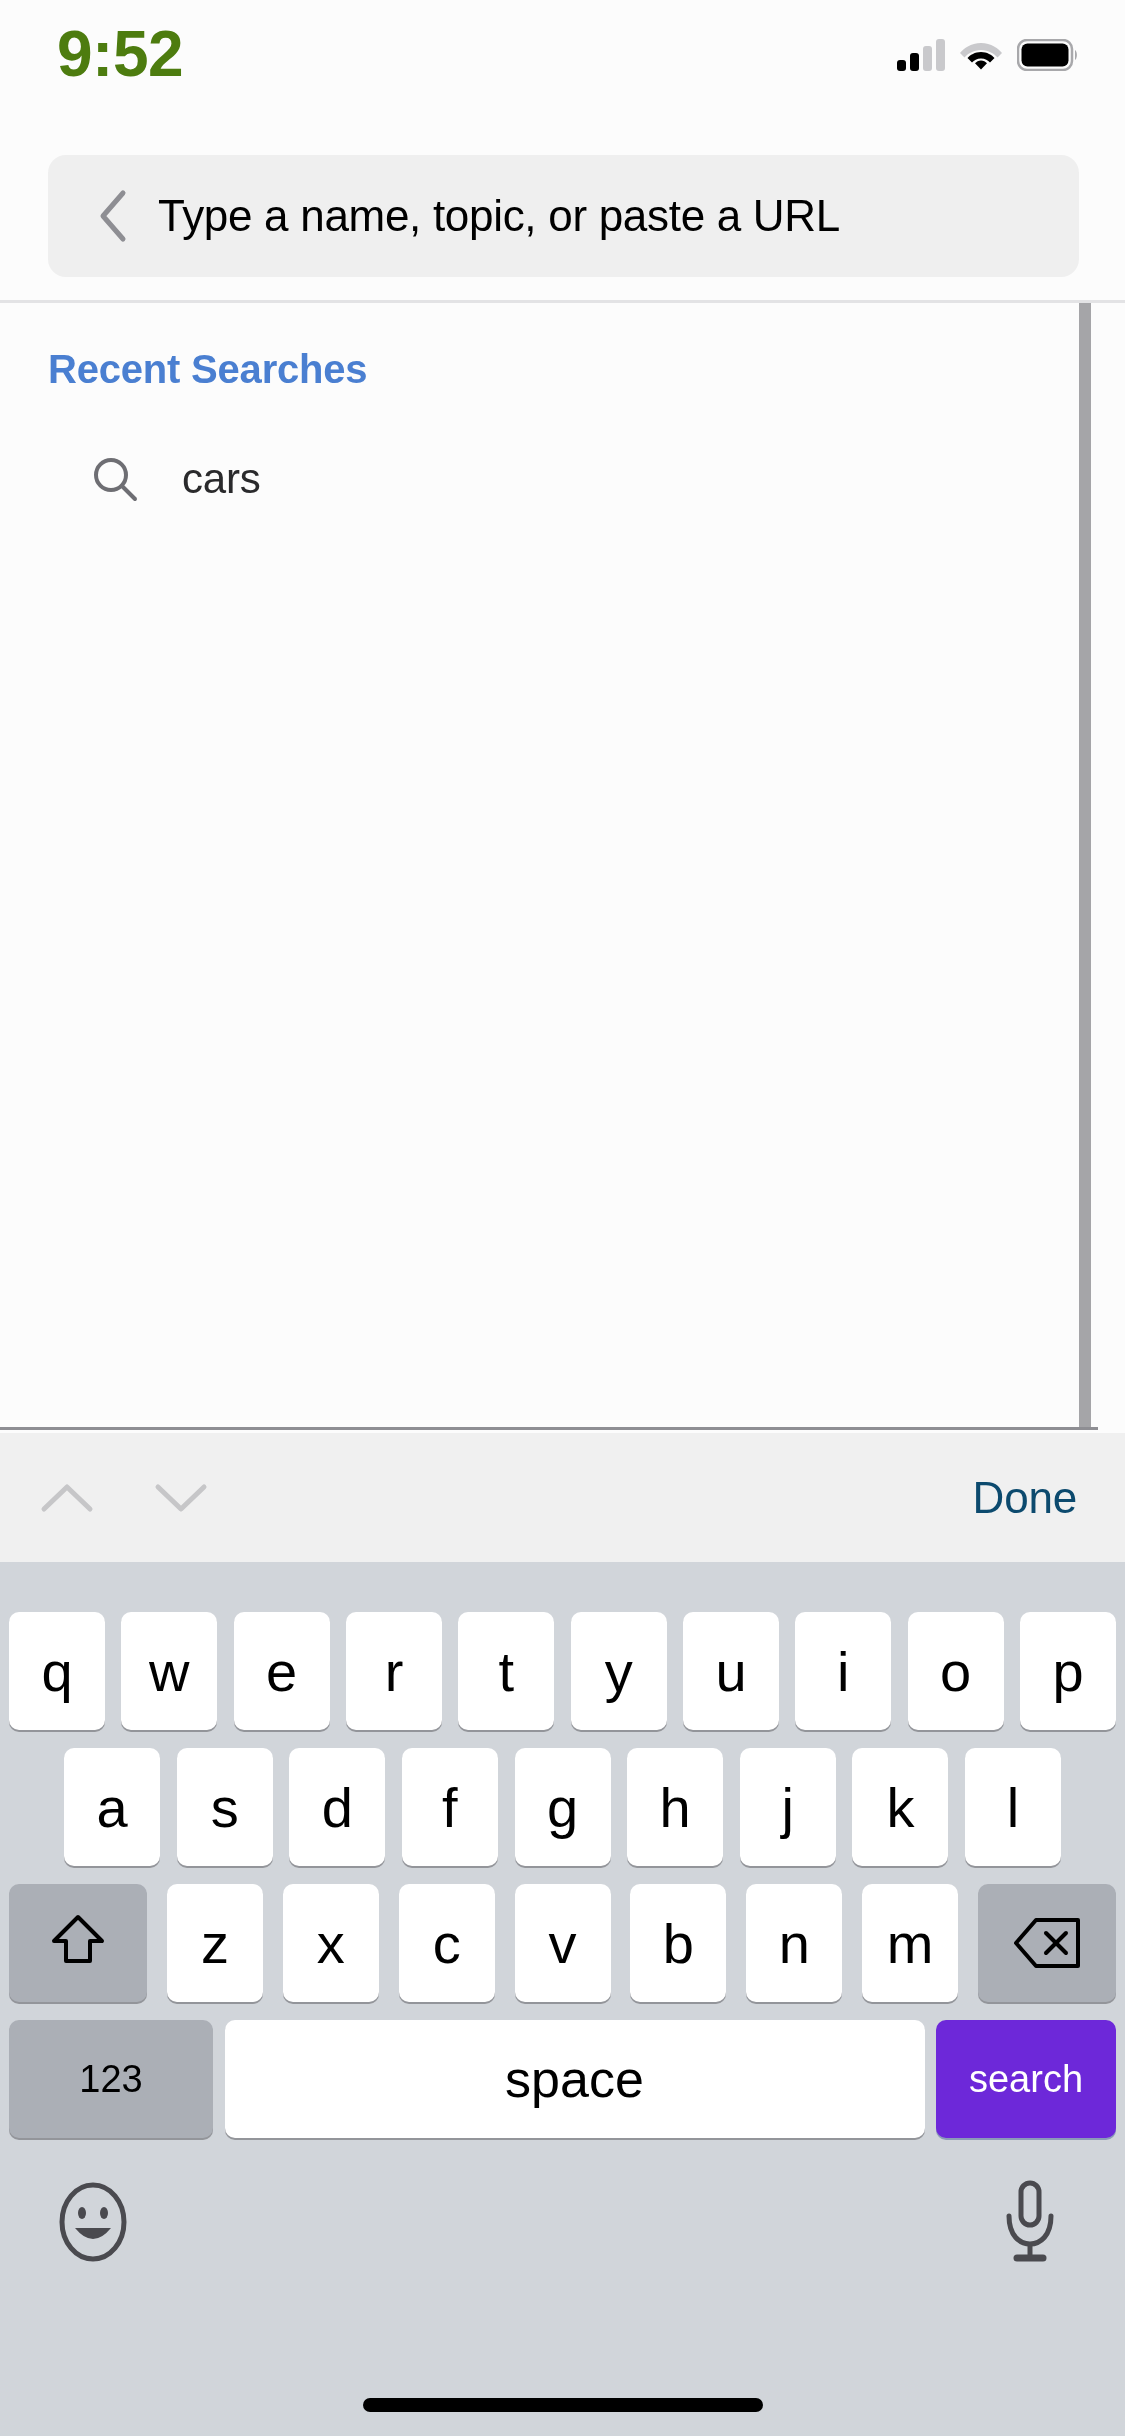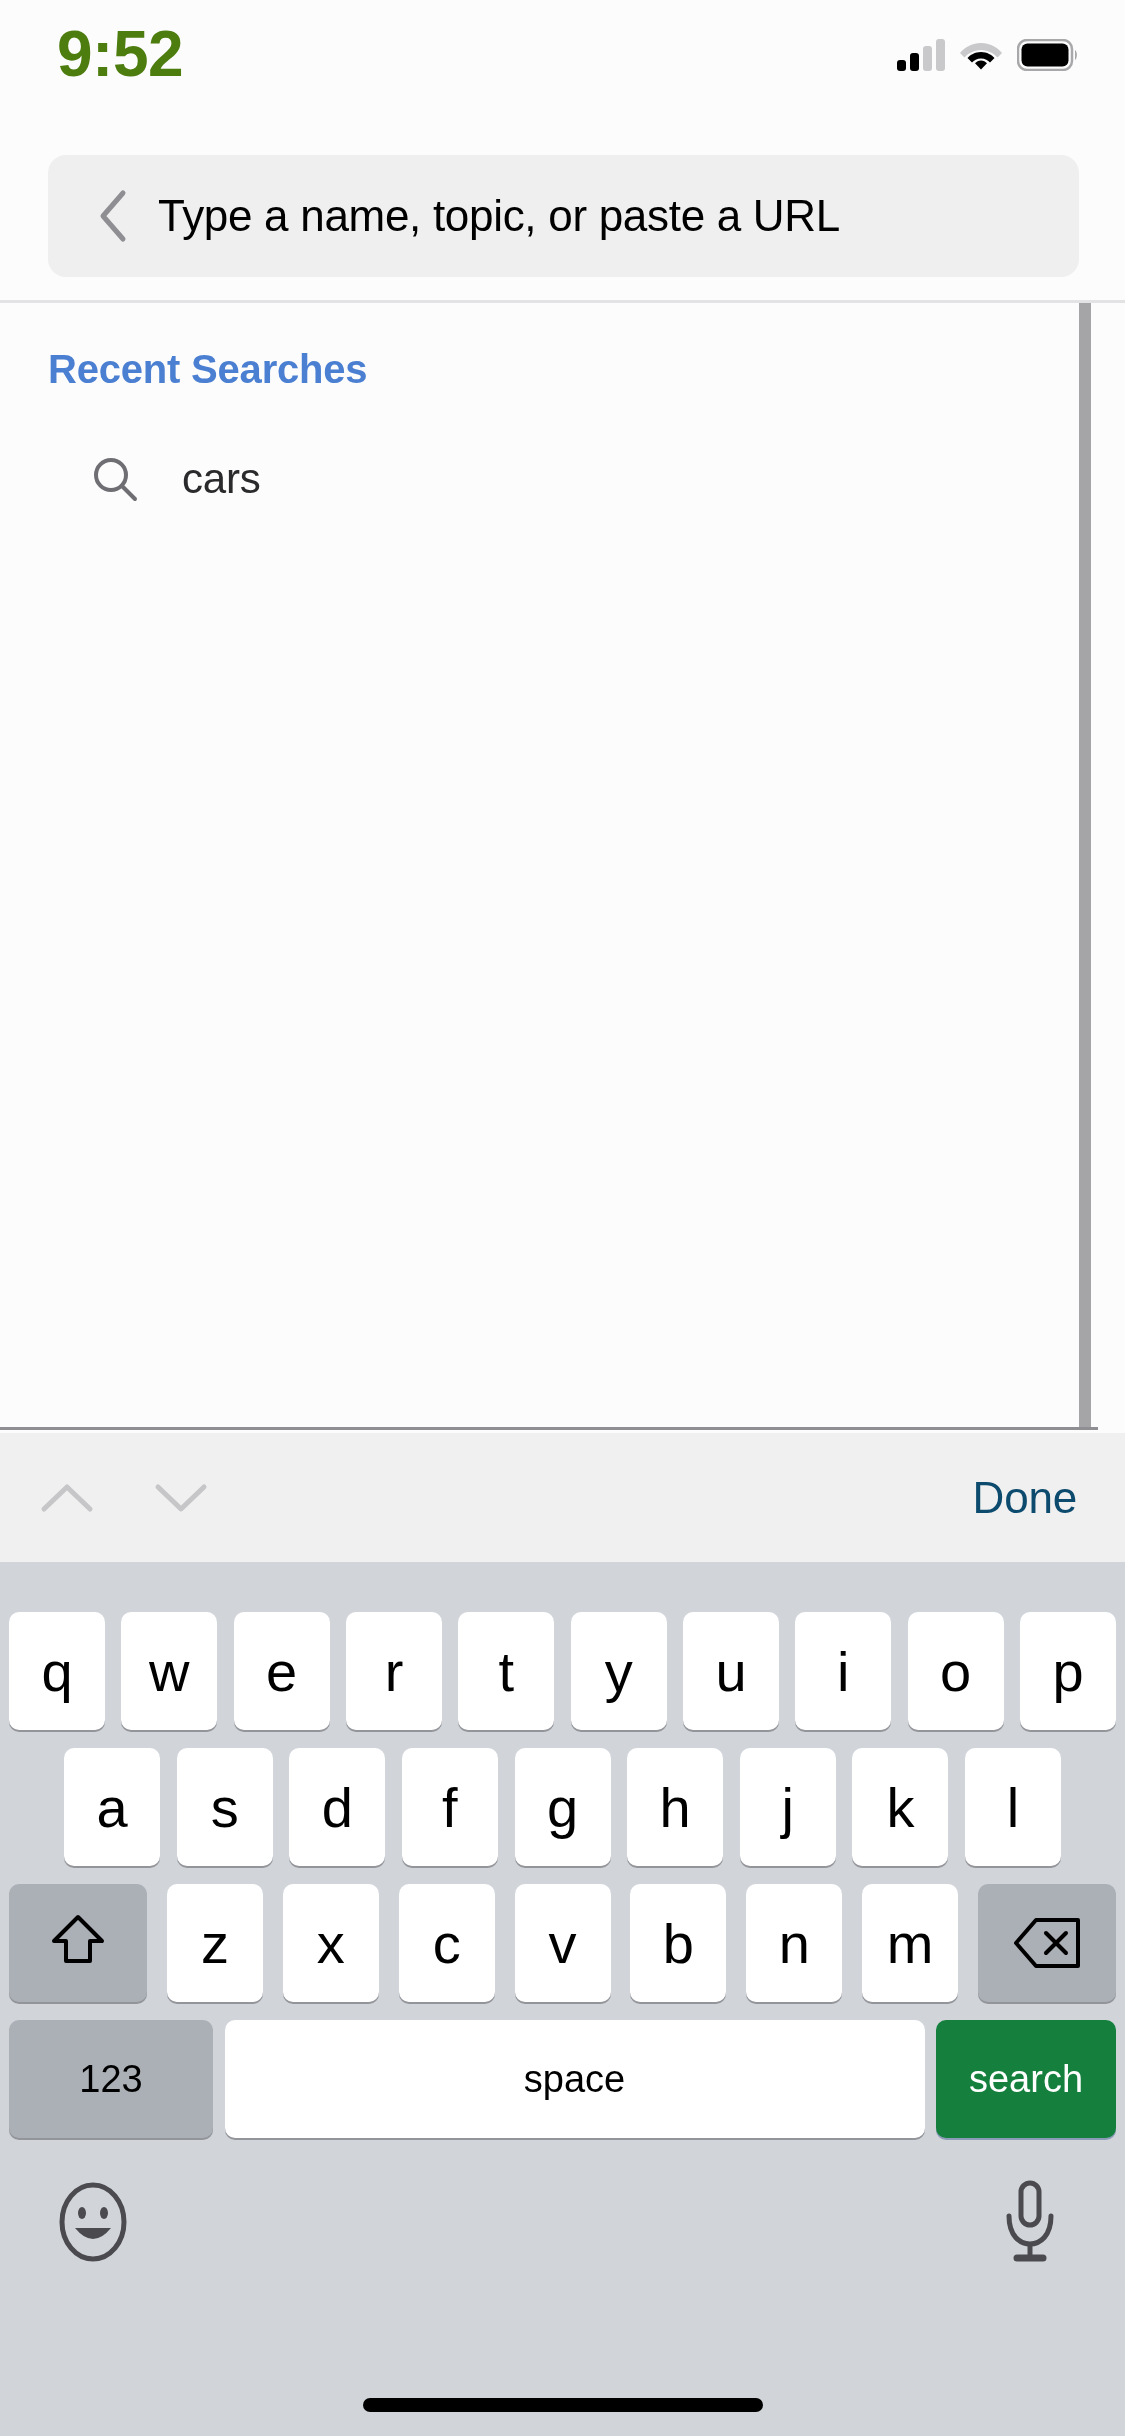--- a/index.html
+++ b/index.html
@@ -219,26 +219,26 @@
     background: #abafb6;
     width: 138px;
   }
   #kb-row-4 .key.num {
     width: 204px;
     font-size: 38px;
     background: #abafb6;
   }
   #kb-row-4 .key.space {
     width: 700px;
-    font-size: 38px;
+    font-size: 52px;
   }
   #kb-row-4 .key.go {
     width: 180px;
     font-size: 38px;
-    background: #15803d;
+    background: #6d28d9;
     color: #ffffff;
     box-shadow: 0 2px 0 rgba(110,130,170,0.7);
   }
   #kb-row-5 {
     background: transparent;
     box-shadow: none;
   }
   .kb-bottom-icon {
     width: 92px;
     height: 92px;

